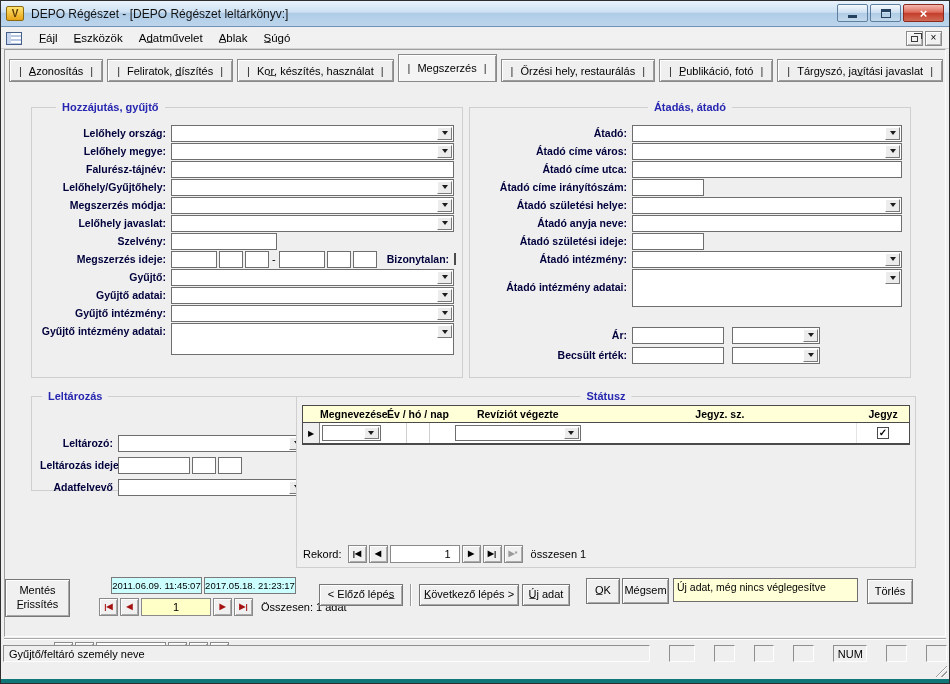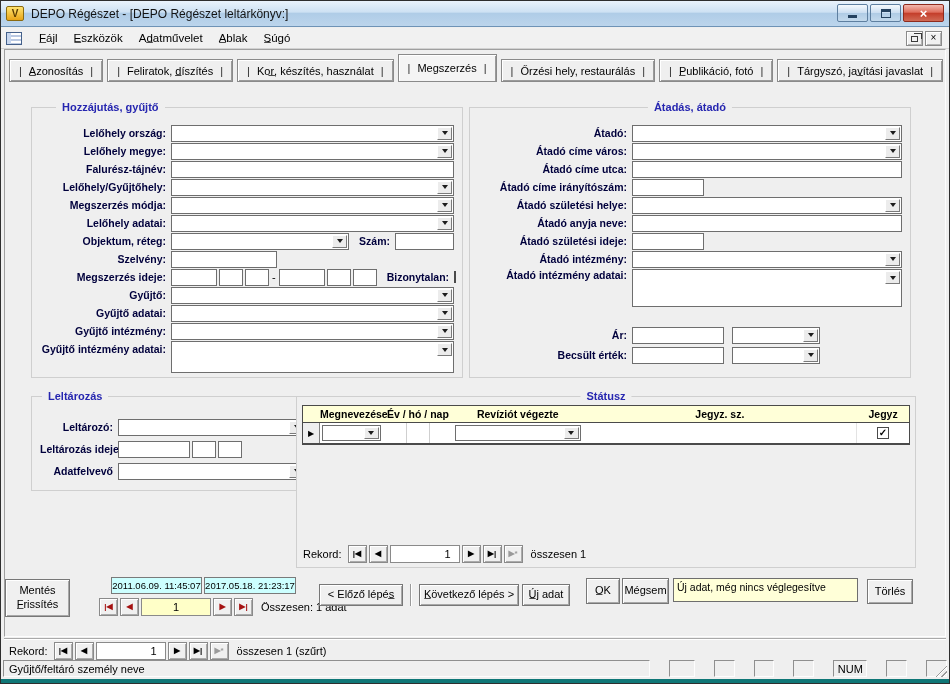--- a/index.html
+++ b/index.html
@@ -109,21 +109,21 @@
   .stamp { position:absolute; height:17px; background:#CCFFFF; border:1px solid #7a7a7a;
     display:flex; align-items:center; justify-content:center; font-size:9.5px; white-space:nowrap; }
   .infobox { position:absolute; left:672px; top:577px; width:185px; height:24px; background:#FFFFD8;
     border:1px solid #6e6e6e; font-size:10.5px; padding:2px 3px; }
   .vdivider { position:absolute; left:409px; top:583px; width:2px; height:22px;
     border-left:1px solid #9a9a9a; border-right:1px solid #fff; }
 
   .hr-bottom { position:absolute; left:3px; right:3px; top:637px; height:1px; background:#A9A9A9; box-shadow:0 1px 0 #fff; }
 
   
-  .statusbar { position:absolute; left:2px; right:2px; bottom:5px; height:19px; display:flex; align-items:center; gap:19px; }
+  .statusbar { position:absolute; left:2px; right:2px; bottom:20px; height:19px; display:flex; align-items:center; gap:19px; }
   .spanel { height:17px; border:1px solid; border-color:#8f8f8f #FDFDFD #FDFDFD #8f8f8f;
     background:#EFEFEF; display:flex; align-items:center; padding:0 5px; white-space:nowrap; }
   .grip { position:absolute; right:2px; bottom:6px; width:13px; height:13px;
     background:repeating-linear-gradient(135deg, rgba(0,0,0,0) 0 2px, #9a9a9a 2px 3px, #fff 3px 4px);
     clip-path:polygon(100% 0, 100% 100%, 0 100%); }
 </style>
 </head>
 <body>
 
 <div class="window">
@@ -234,36 +234,26 @@
       </div>
     <div class="frow">
         <span class="flabel">Megszerzés módja:</span>
       <div class="combo">
           <div class="combo-btn">
             <i class="darr"></i>
           </div>
         </div>
       </div>
     <div class="frow">
-        <span class="flabel">Lelőhely adatai:</span>
-      <div class="combo">
-          <div class="combo-btn">
-            <i class="darr"></i>
-          </div>
-        </div>
-      </div>
-    <div class="frow">
-        <span class="flabel">Objektum, réteg:</span>
-      <div class="combo" style="flex:none; width:178px;">
-          <div class="combo-btn">
-            <i class="darr"></i>
-          </div>
-        </div>
-      <span class="flabel" style="width:46px;">Szám:</span>
-      <div class="tbox"></div>
+        <span class="flabel">Lelőhely javaslat:</span>
+      <div class="combo">
+          <div class="combo-btn">
+            <i class="darr"></i>
+          </div>
+        </div>
       </div>
     <div class="frow">
         <span class="flabel">Szelvény:</span>
       <div class="tbox" style="flex:none; width:106px;"></div>
       </div>
     <div class="frow">
         <span class="flabel">Megszerzés ideje:</span>
       <div class="tbox" style="flex:none; width:46px;"></div>
       <div class="tbox" style="flex:none; width:24px; margin-left:2px;"></div>
       <div class="tbox" style="flex:none; width:24px; margin-left:2px;"></div>
@@ -353,21 +343,21 @@
       </div>
     <div class="frow">
         <span class="flabel">Átadó intézmény:</span>
       <div class="combo">
           <div class="combo-btn">
             <i class="darr"></i>
           </div>
         </div>
       </div>
     <div class="frow" style="height:40px; align-items:flex-start; padding-top:1px;">
-        <span class="flabel" style="margin-top:0;text-align:right;">Átadó intézmény adatai:</span>
+        <span class="flabel" style="margin-top:12px;text-align:right;">Átadó intézmény adatai:</span>
       <div class="tarea" style="height:38px;">
           <div class="combo-btn" style="bottom:auto; height:13px;">
             <i class="darr"></i>
           </div>
         </div>
       </div>
     <div class="frow" style="margin-top:18px;">
         <span class="flabel">Ár:</span>
       <div class="tbox" style="flex:none; width:92px;"></div>
       <div class="combo" style="flex:none; width:88px; margin-left:8px;">
@@ -380,21 +370,21 @@
         <span class="flabel">Becsült érték:</span>
       <div class="tbox" style="flex:none; width:92px;"></div>
       <div class="combo" style="flex:none; width:88px; margin-left:8px;">
           <div class="combo-btn">
             <i class="darr"></i>
           </div>
         </div>
       </div>
   </div>
 
-  <div class="group g3" style="left:30px; top:395px; width:284px; height:95px; padding-top:20px;">
+  <div class="group g3" style="left:30px; top:395px; width:284px; height:95px; padding-top:36px;">
     <div class="legend left" style="left:10px;">Leltározás</div>
     <div class="frow" style="height:20px;">
         <span class="flabel">Leltározó:</span>
       <div class="combo">
           <div class="combo-btn">
             <i class="darr"></i>
           </div>
         </div>
       </div>
     <div class="frow" style="height:20px; margin-top:2px;">

